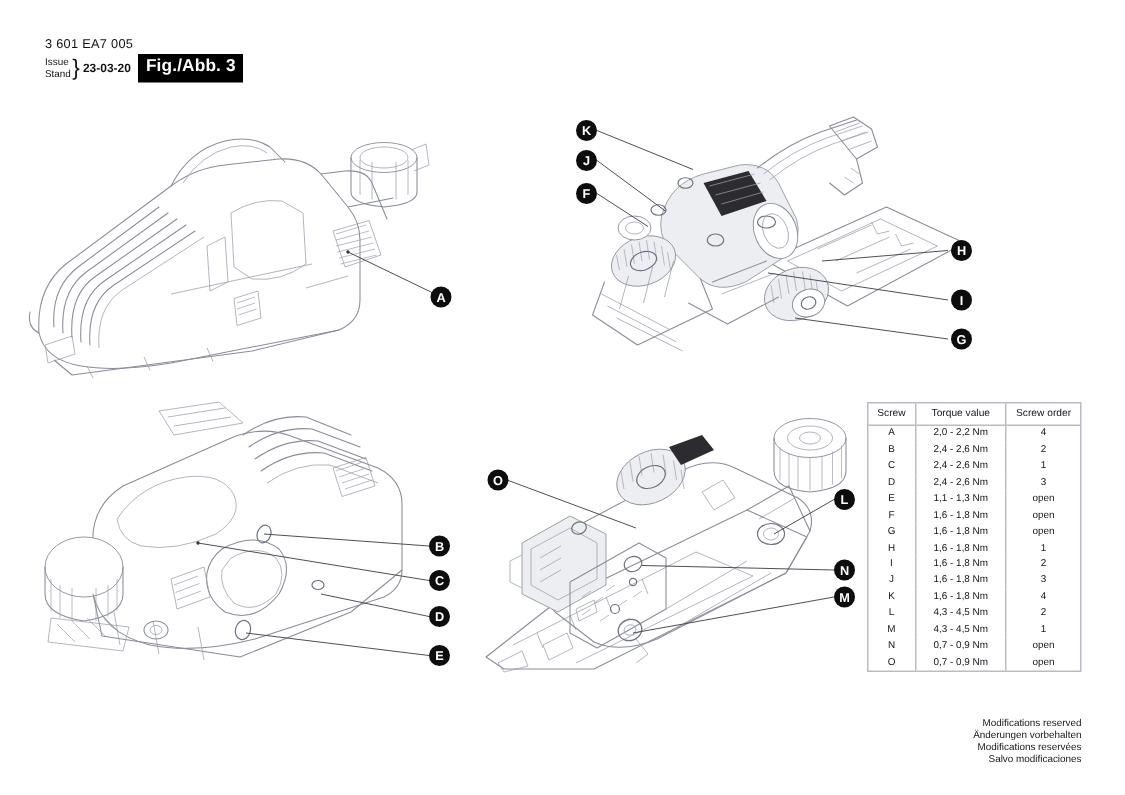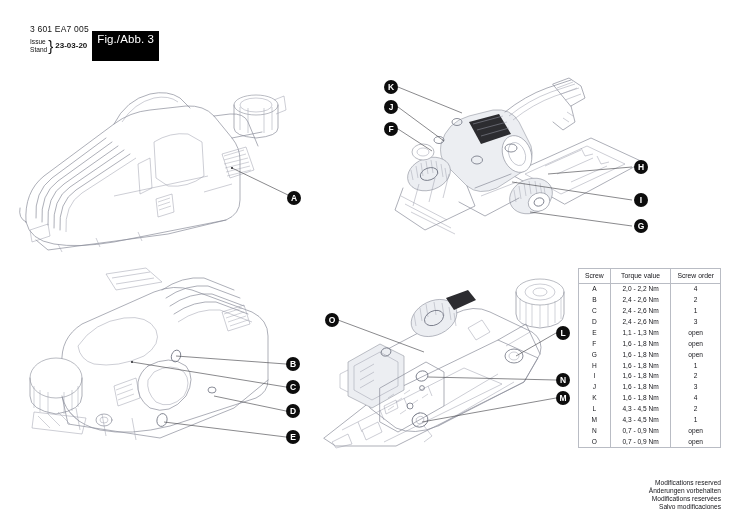--- a/index.html
+++ b/index.html
@@ -57,22 +57,22 @@
     font-size: 8px;
     color: #111;
     margin-right: 5px;
     white-space: nowrap;
     font-weight: bold;
   }
   .fig-badge {
     background: #000000;
     color: #ffffff;
     font-size: 11.5px;
-    font-weight: normal;
-    padding: 2px 5px 16px 5px;
+    font-weight: bold;
+    padding: 2px 5px 5px 5px;
     line-height: 12px;
     white-space: nowrap;
     letter-spacing: 0.1px;
   }
 
   
   .illus {
     position: absolute;
   }
   .illus svg {

